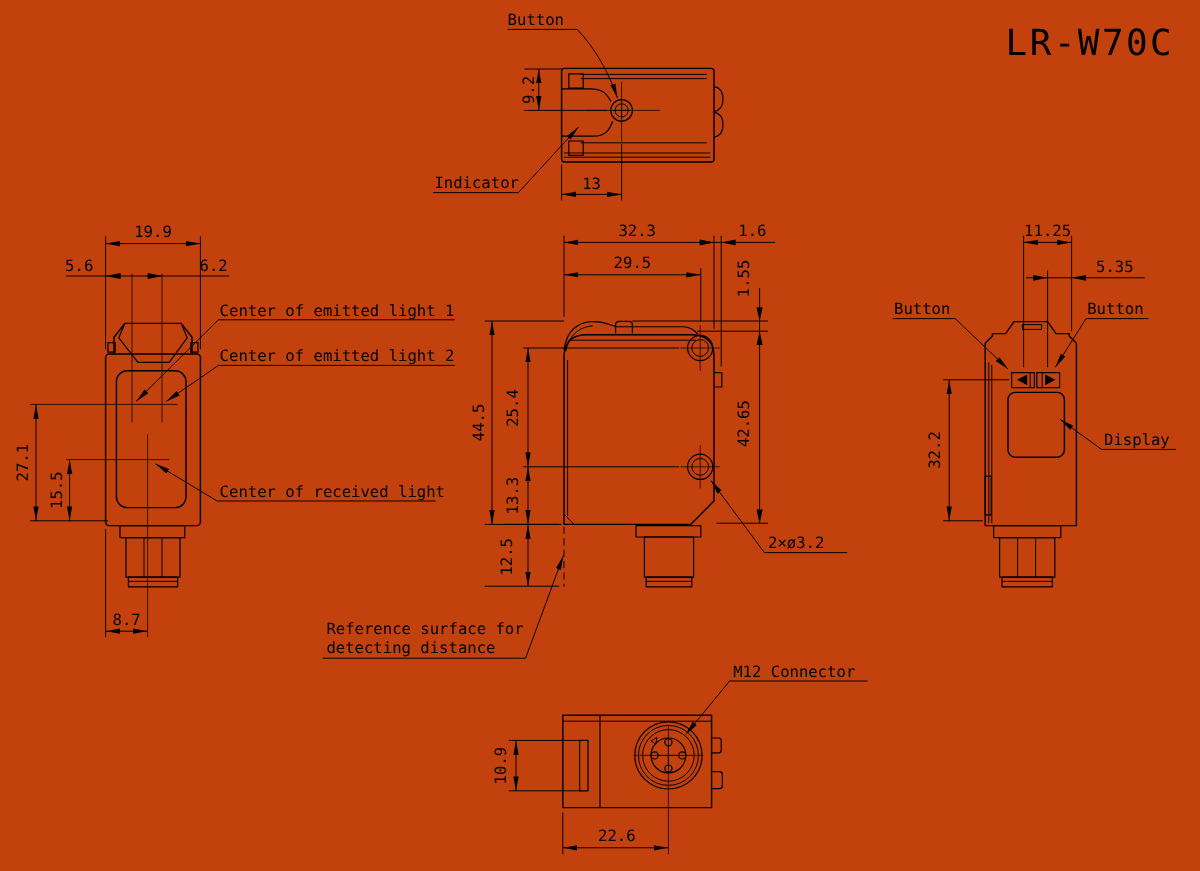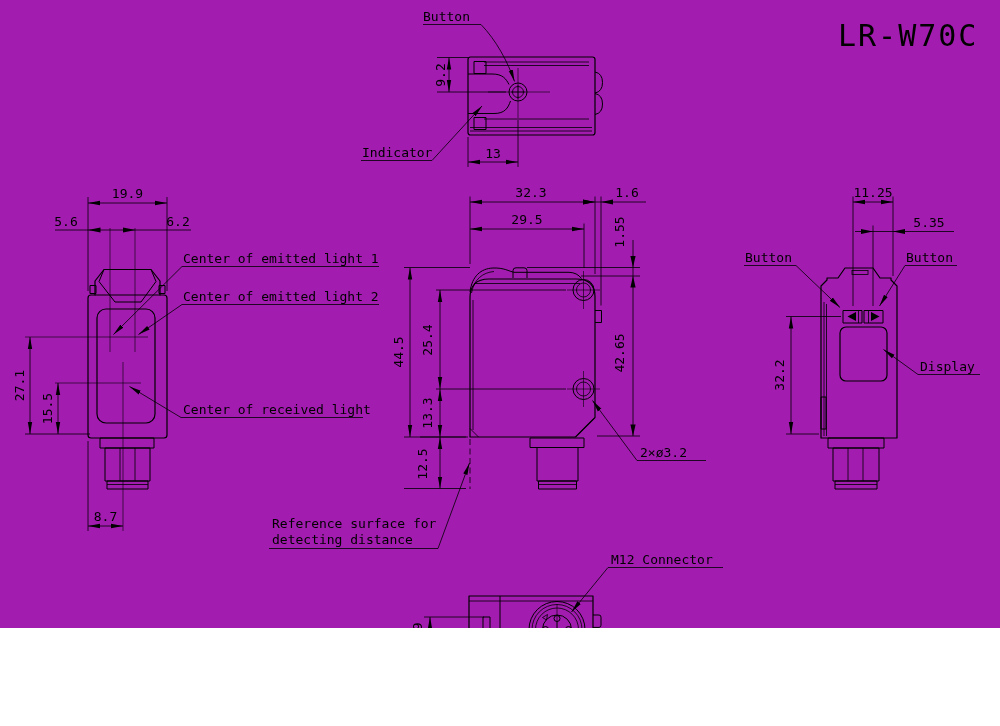--- a/index.html
+++ b/index.html
@@ -1,16 +1,16 @@
 <!DOCTYPE html>
 <html><head>
 <meta charset="utf-8">
 <style>
   html,body{margin:0;padding:0;background:#fff;}
-  #stage{position:relative;width:1000px;height:628px;background:#a21caf;overflow:hidden;}
+  #stage{position:relative;width:1000px;height:726px;background:#c2410c;overflow:hidden;}
   svg text{font-family:"DejaVu Sans Mono","Liberation Mono",monospace;font-size:13px;fill:#000;}
   svg text.ttl{font-size:30px;letter-spacing:2px;}
   .ol{fill:none;stroke:#000;stroke-width:1.2;stroke-linejoin:round;stroke-linecap:round;}
   .md{fill:none;stroke:#000;stroke-width:1;stroke-linejoin:round;}
   .tn{fill:none;stroke:#000;stroke-width:0.8;}
   .cl{fill:none;stroke:#000;stroke-width:0.6;}
   .dm{fill:none;stroke:#000;stroke-width:0.8;}
   .ar{fill:#000;stroke:none;}
   .dash{stroke-dasharray:6 3.5;}
 </style>

